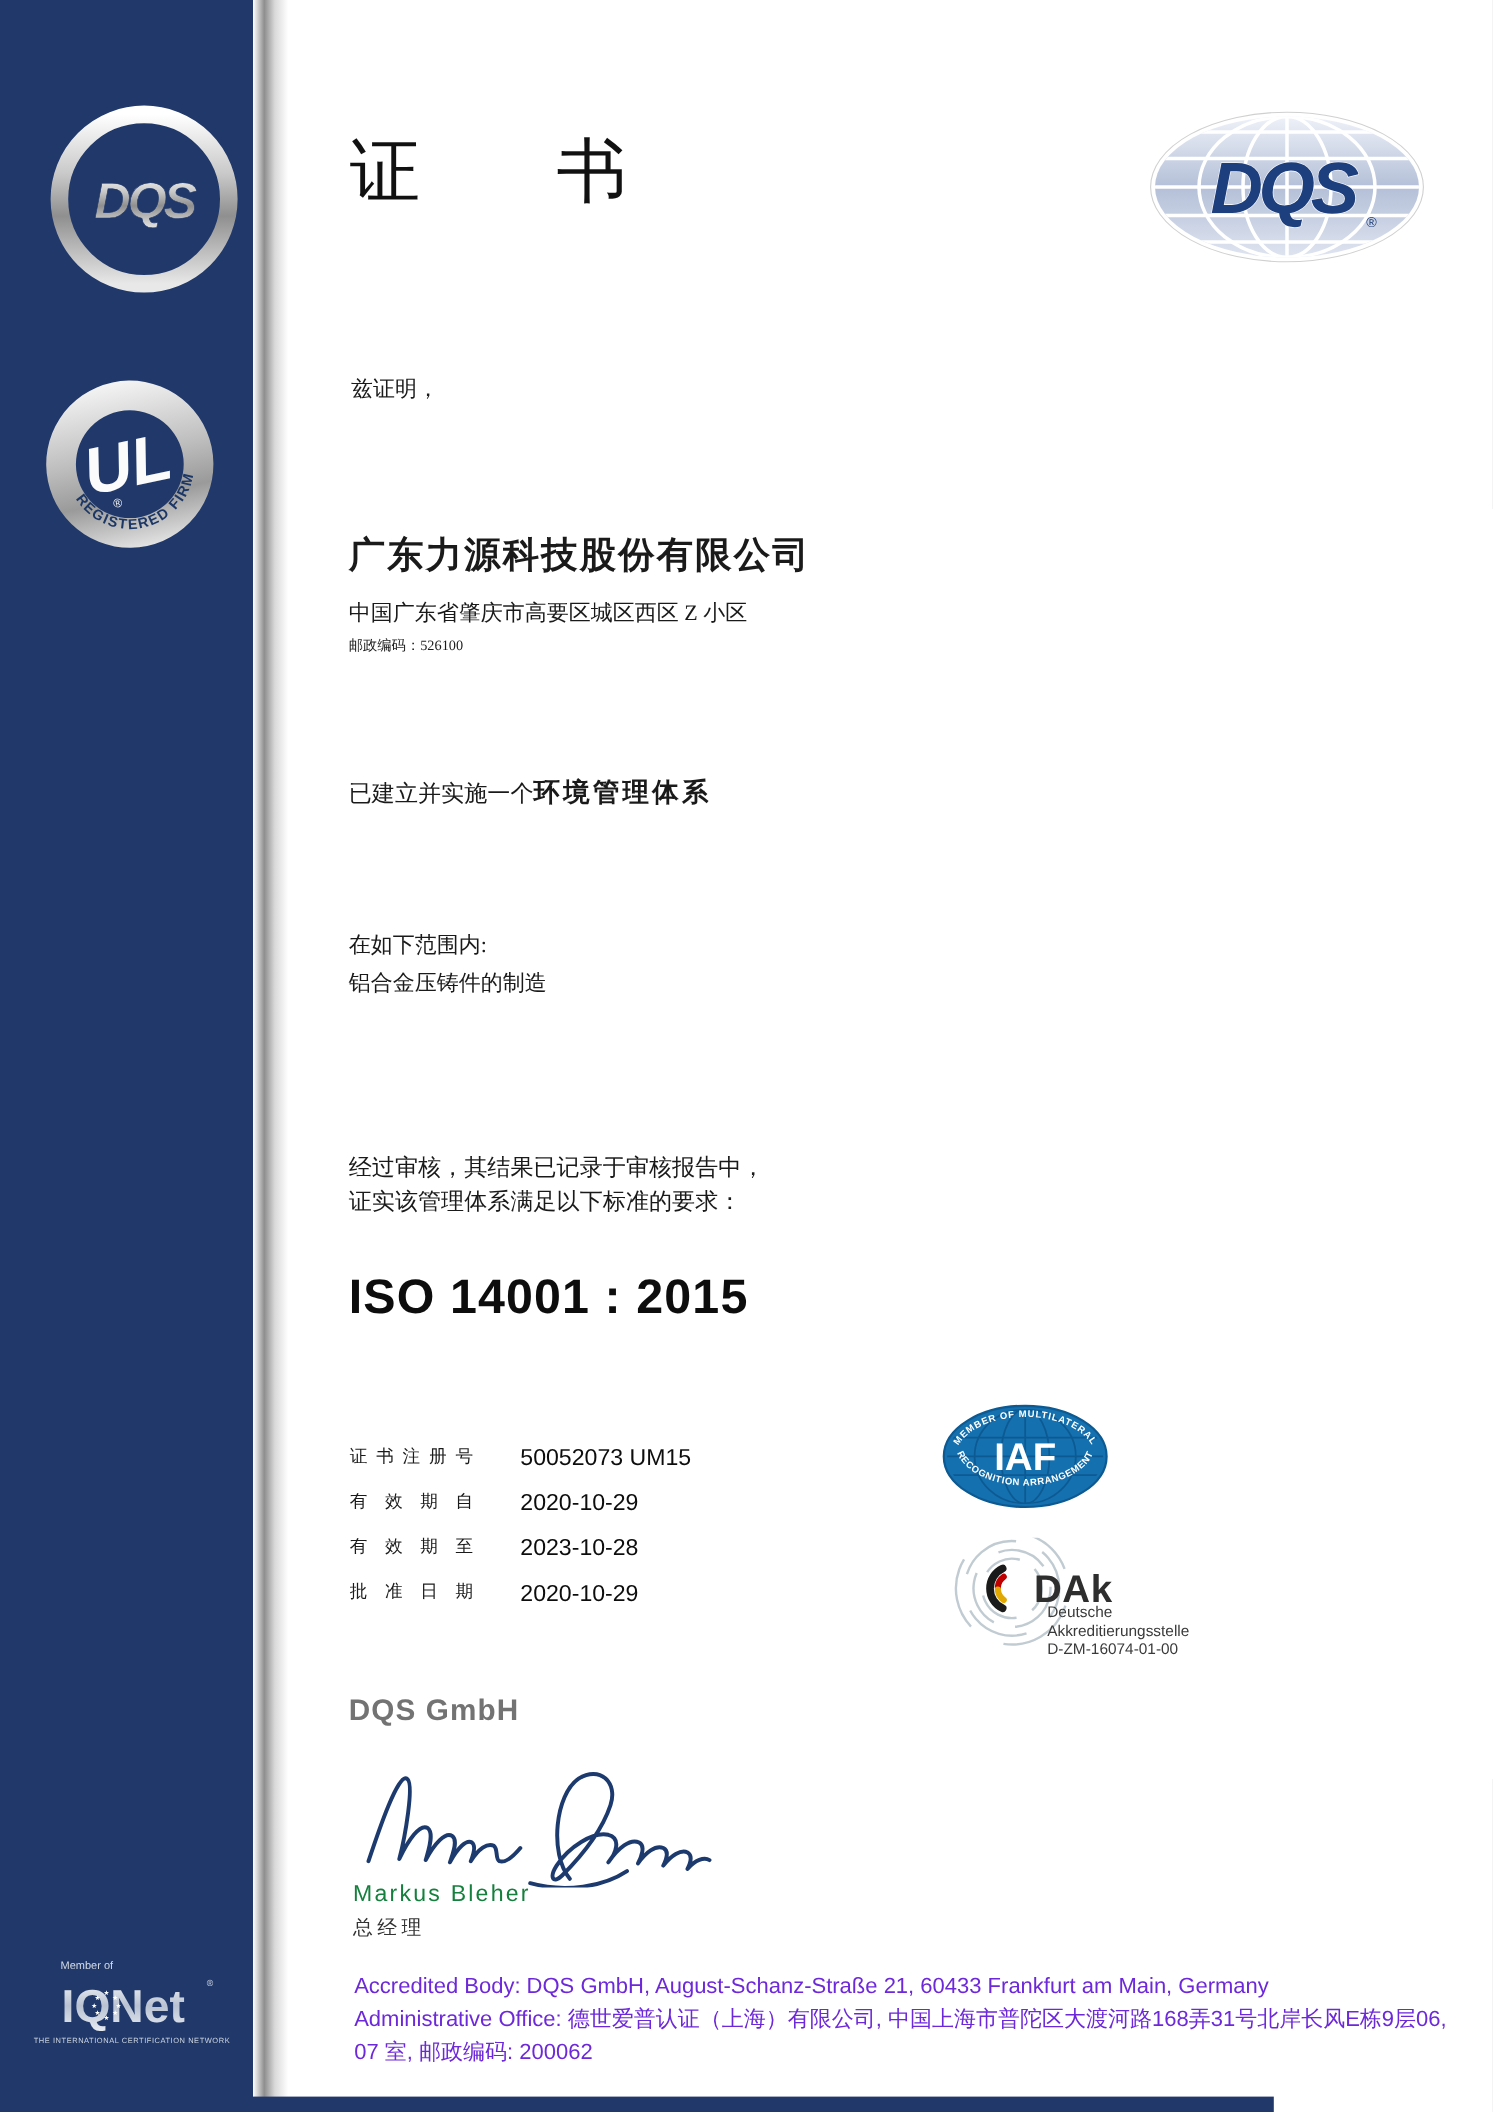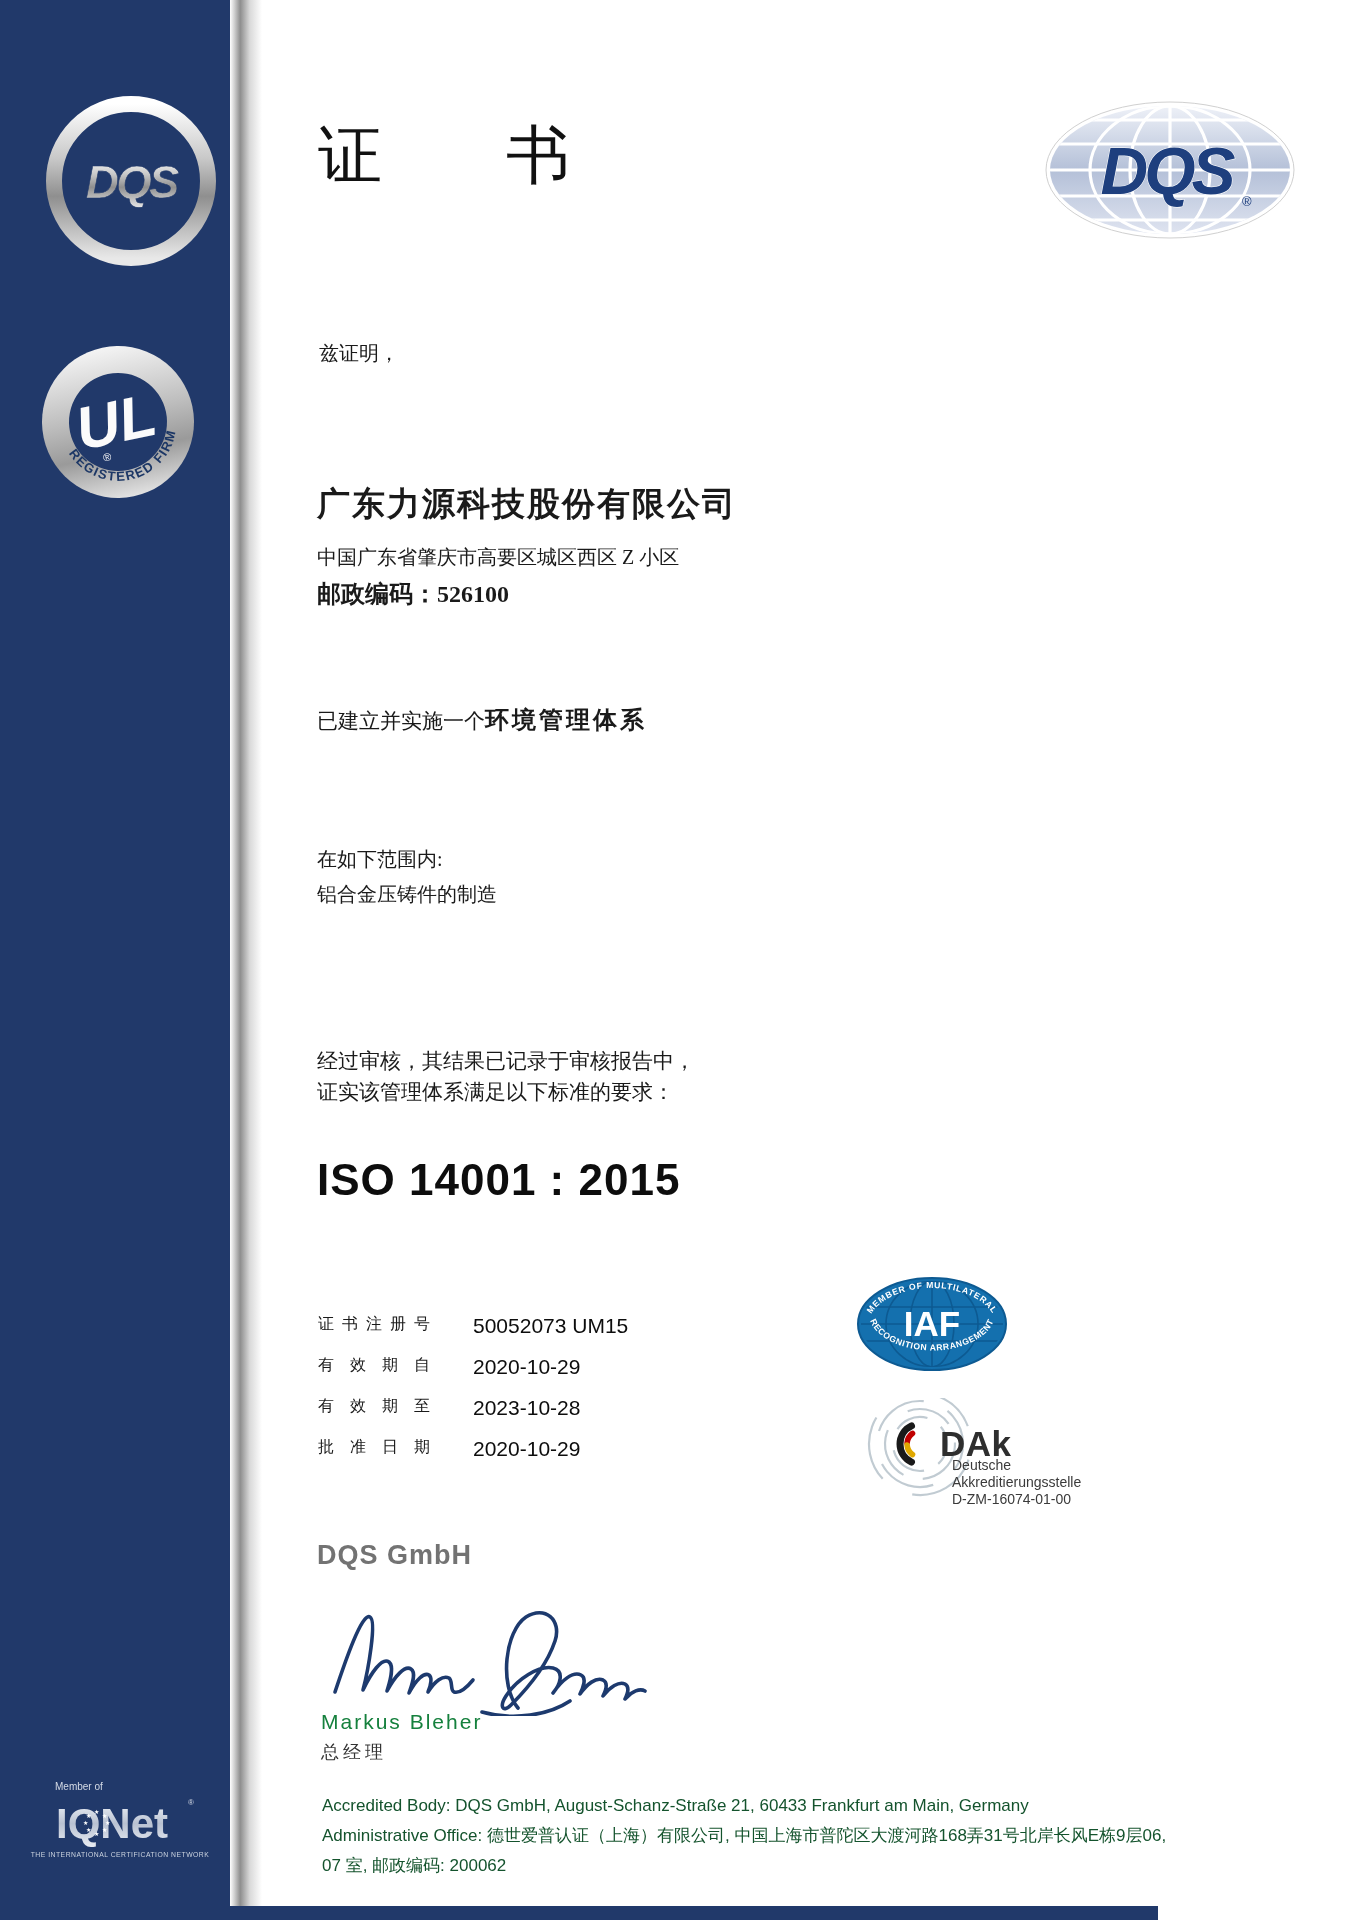--- a/index.html
+++ b/index.html
@@ -9,38 +9,38 @@
   
   #sidebar{left:0;top:0;width:230px;height:1920px;background:#21396a;}
   #edge{left:230px;top:0;width:32px;height:1920px;
         background:linear-gradient(90deg,#ffffff 0%,#cfcfcf 14%,#8e8e8e 32%,#d9d9d9 62%,#ffffff 100%);}
   #bottombar{left:230px;top:1906px;width:928px;height:14px;background:#21396a;}
   
   .title{left:318px;top:112px;font-size:64px;letter-spacing:2px;word-spacing:104px;color:#111;}
   .intro{left:319px;top:340px;font-size:20px;}
   .company{left:317px;top:482px;font-size:33px;font-weight:bold;letter-spacing:2px;}
   .addr1{left:317px;top:544px;font-size:20px;}
-  .addr2{left:317px;top:578px;font-size:24px;font-weight:bold;}
+  .addr2{left:317px;top:578px;font-size:13px;}
   .statement{left:317px;top:704px;font-size:21px;}
   .statement .sys{font-family:"Liberation Sans","DejaVu Sans",sans-serif;font-weight:bold;font-size:24px;letter-spacing:3px;}
   .scope{left:317px;top:842px;font-size:20px;line-height:35px;}
   .audit{left:317px;top:1046px;font-size:21px;line-height:31px;}
   .standard{left:317px;top:1155px;font-family:"Liberation Sans","DejaVu Sans",sans-serif;
             font-weight:bold;font-size:44px;letter-spacing:1px;color:#0d0d0d;}
   .regtable{left:318px;top:1314px;}
   .reg-row{display:flex;height:41px;align-items:flex-start;}
   .reg-label{display:inline-block;width:112px;font-size:16px;text-align:justify;text-align-last:justify;}
   .reg-value{margin-left:43px;font-family:Liberation Sans, sans-serif;font-size:21px;color:#0d0d0d;}
   .issuer{left:317px;top:1540px;font-family:"Liberation Sans","DejaVu Sans",sans-serif;
           font-weight:bold;font-size:27px;letter-spacing:1px;color:#737373;}
   .signer-name{left:321px;top:1710px;font-family:"Liberation Sans","DejaVu Sans",sans-serif;
                font-size:21px;letter-spacing:2px;color:#15803d;}
   .signer-title{left:321px;top:1740px;font-size:18px;letter-spacing:4px;color:#333;}
   .footer{left:322px;top:1791px;font-family:"Liberation Sans","DejaVu Sans",sans-serif;
-          font-size:17px;line-height:30px;color:#14532d;}
+          font-size:20px;line-height:30px;color:#6d28d9;}
   .dakks-sub{left:952px;top:1457px;font-family:"Liberation Sans","DejaVu Sans",sans-serif;
              font-size:14px;line-height:17px;color:#3a3a3a;}
   svg text{font-family:"Liberation Sans","DejaVu Sans",sans-serif;}
 </style>
 </head>
 <body>
 
 <div id="page">
 
   <div id="sidebar" class="abs"></div>

